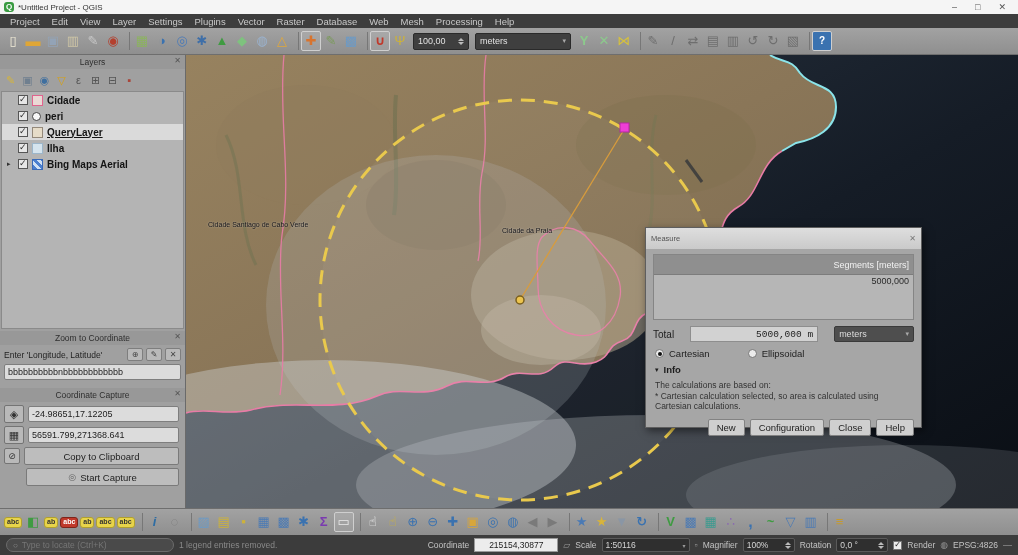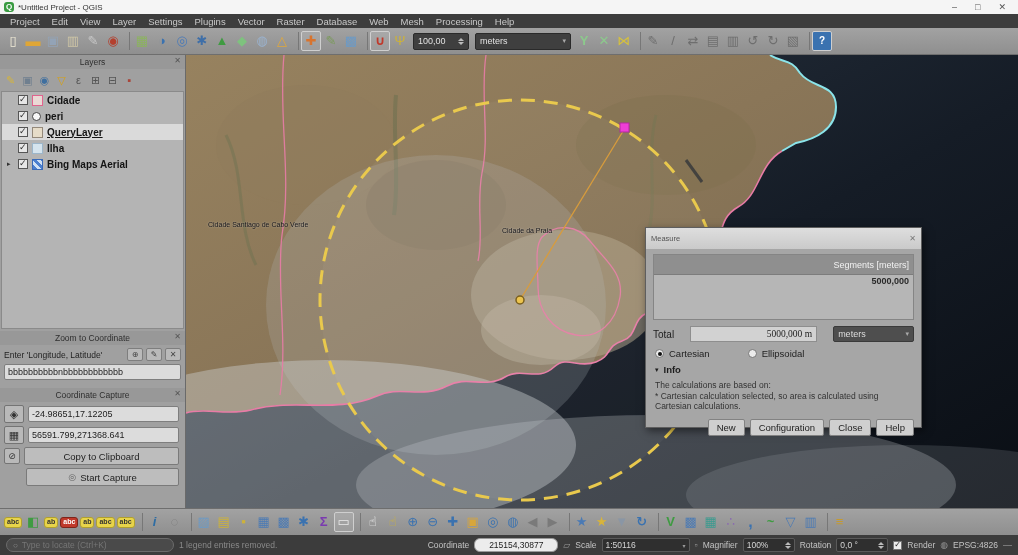--- a/index.html
+++ b/index.html
@@ -68,44 +68,44 @@
   .map-label { position:absolute; font-size:7px; color:#15151a; white-space:nowrap; text-shadow:0 0 2px rgba(255,255,255,.45); }
 
   
   .dialog { position:absolute; left:645px; top:227px; width:277px; height:201px; background:#a6a6a6; border:1px solid #5e5e5e; box-shadow:2px 3px 8px rgba(0,0,0,.5); z-index:10; }
   .dlg-title { height:21px; background:linear-gradient(#dedede,#cacaca); display:flex; align-items:center; padding:0 5px; font-size:7.5px; color:#555; }
   .dlg-title .x { margin-left:auto; color:#777; font-size:8px; }
   .dlg-body { padding:5px 7px 4px 7px; }
   .seg-box { border:1px solid #858585; }
   .seg-head { height:20px; background:#8f8f8f; color:#f2f2f2; font-size:9px; display:flex; align-items:center; justify-content:flex-end; padding:0 4px; border-bottom:1px solid #7c7c7c; }
   .seg-list { height:44px; background:#b6b6b6; }
-  .seg-row { font-size:9px; color:#2a2a2a; text-align:right; padding:1px 4px 0 0;font-weight:bold; }
+  .seg-row { font-size:9px; color:#2a2a2a; text-align:right; padding:1px 4px 0 0; }
   .total-row { display:flex; align-items:center; margin-top:6px; gap:16px; }
   .total-row .tlabel { font-size:10px; color:#1d1d1d; flex:1; }
-  .total-input { width:128px; height:16px; background:#d2d2d2; border:1px solid #8e8e8e; font-size:9.5px; color:#222; text-align:right; padding:0 4px; font-family:Liberation Serif, serif; }
+  .total-input { width:128px; height:16px; background:#d2d2d2; border:1px solid #8e8e8e; font-size:9.5px; color:#222; text-align:right; padding:0 4px; font-family:Liberation Mono, monospace; }
   .unit-dd { width:88px; height:16px; background:#4e4e4e; border:1px solid #3a3a3a; color:#ddd; font-size:9px; display:flex; align-items:center; justify-content:space-between; padding:0 4px; border-radius:2px; }
   .radio-row { display:flex; gap:38px; margin-top:6px; padding-left:2px; }
   .radio-opt { display:flex; align-items:center; gap:5px; font-size:9.5px; color:#222; }
   .radio { width:9px; height:9px; border-radius:50%; background:#ececec; border:1px solid #777; position:relative; }
   .radio.on:after { content:""; position:absolute; left:2px; top:2px; width:4px; height:4px; background:#111; border-radius:50%; }
   .info-hdr { margin-top:5px; font-size:9.5px; font-weight:bold; color:#1d1d1d; display:flex; align-items:center; gap:5px; padding-left:2px; }
   .info-hdr .tri { font-size:7px; }
   .info-text { margin-top:5px; font-size:8.5px; color:#333; line-height:1.25; padding-left:2px; }
   .dlg-btns { display:flex; justify-content:flex-end; gap:5px; margin-top:7px; }
   .dbtn { height:17px; background:#cfcfcf; border:1px solid #828282; border-radius:2px; font-size:9.5px; color:#222; padding:0 8px; font-family:inherit; }
 
   
   .toolbar.bottom { border-top:1px solid #6e6e6e; border-bottom:none; }
   .statusbar { height:20px; background:#3c3c3c; display:flex; align-items:center; padding:0 6px; gap:5px; font-size:8.5px; color:#b9b9b9; }
   .locator { width:168px; height:14px; background:#4a4a4a; border:1px solid #6b6b6b; border-radius:7px; display:flex; align-items:center; gap:4px; padding:0 6px; }
   .locator input { background:transparent; border:none; outline:none; color:#b9b9b9; font-size:8.5px; width:100%; font-family:inherit; }
   .locator .mag { color:#8f8f8f; font-size:8px; }
   .sb-msg { color:#8a8a8a; flex:1; }
   .sb-label { color:#c4c4c4; }
-  .sb-input { height:14px; background:#ececec; border:1px solid #9a9a9a; border-radius:6px; color:#222; font-size:8.5px; text-align:center; font-family:inherit; }
+  .sb-input { height:14px; background:#ececec; border:1px solid #9a9a9a; border-radius:0; color:#222; font-size:8.5px; text-align:center; font-family:inherit; }
   .sb-dd, .sb-spin { height:14px; background:#2f2f2f; border:1px solid #5a5a5a; border-radius:2px; color:#d5d5d5; font-size:8.5px; display:flex; align-items:center; justify-content:space-between; padding:0 3px; gap:3px; }
   .sb-icon { color:#9a9a9a; font-size:9px; }
   .cbx { width:9px; height:9px; background:#ececec; border:1px solid #777; position:relative; }
   .cbx:after { content:"✓"; position:absolute; left:0; top:-2px; font-size:8px; color:#222; }
 </style>
 </head>
 <body>
 
 <div class="titlebar">
   <span class="qlogo">Q</span>

